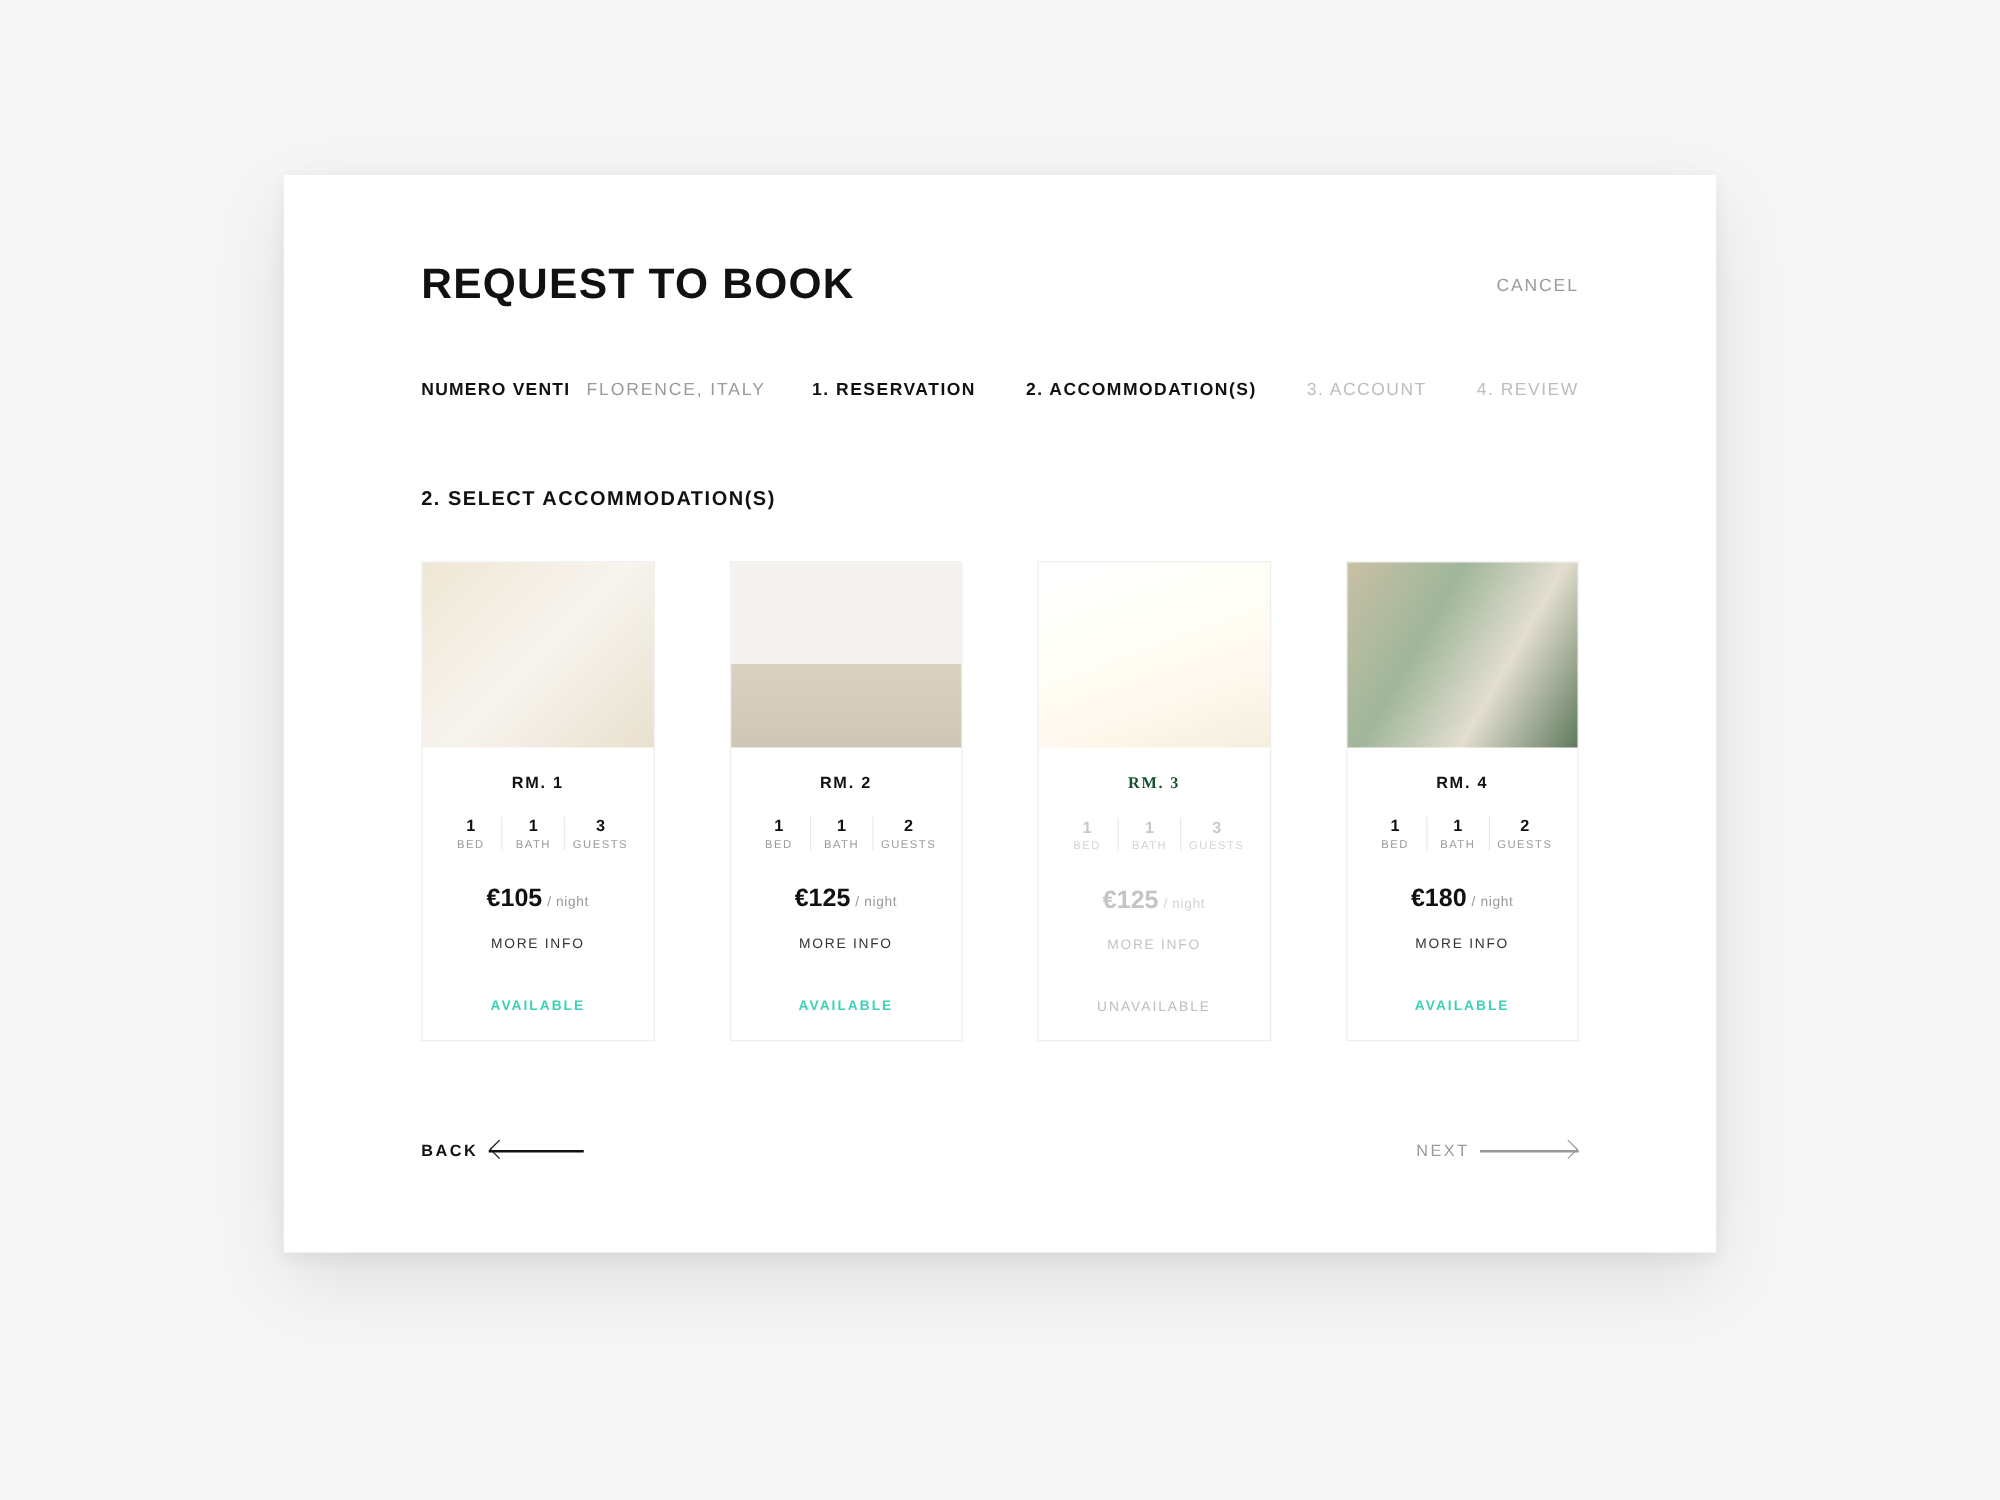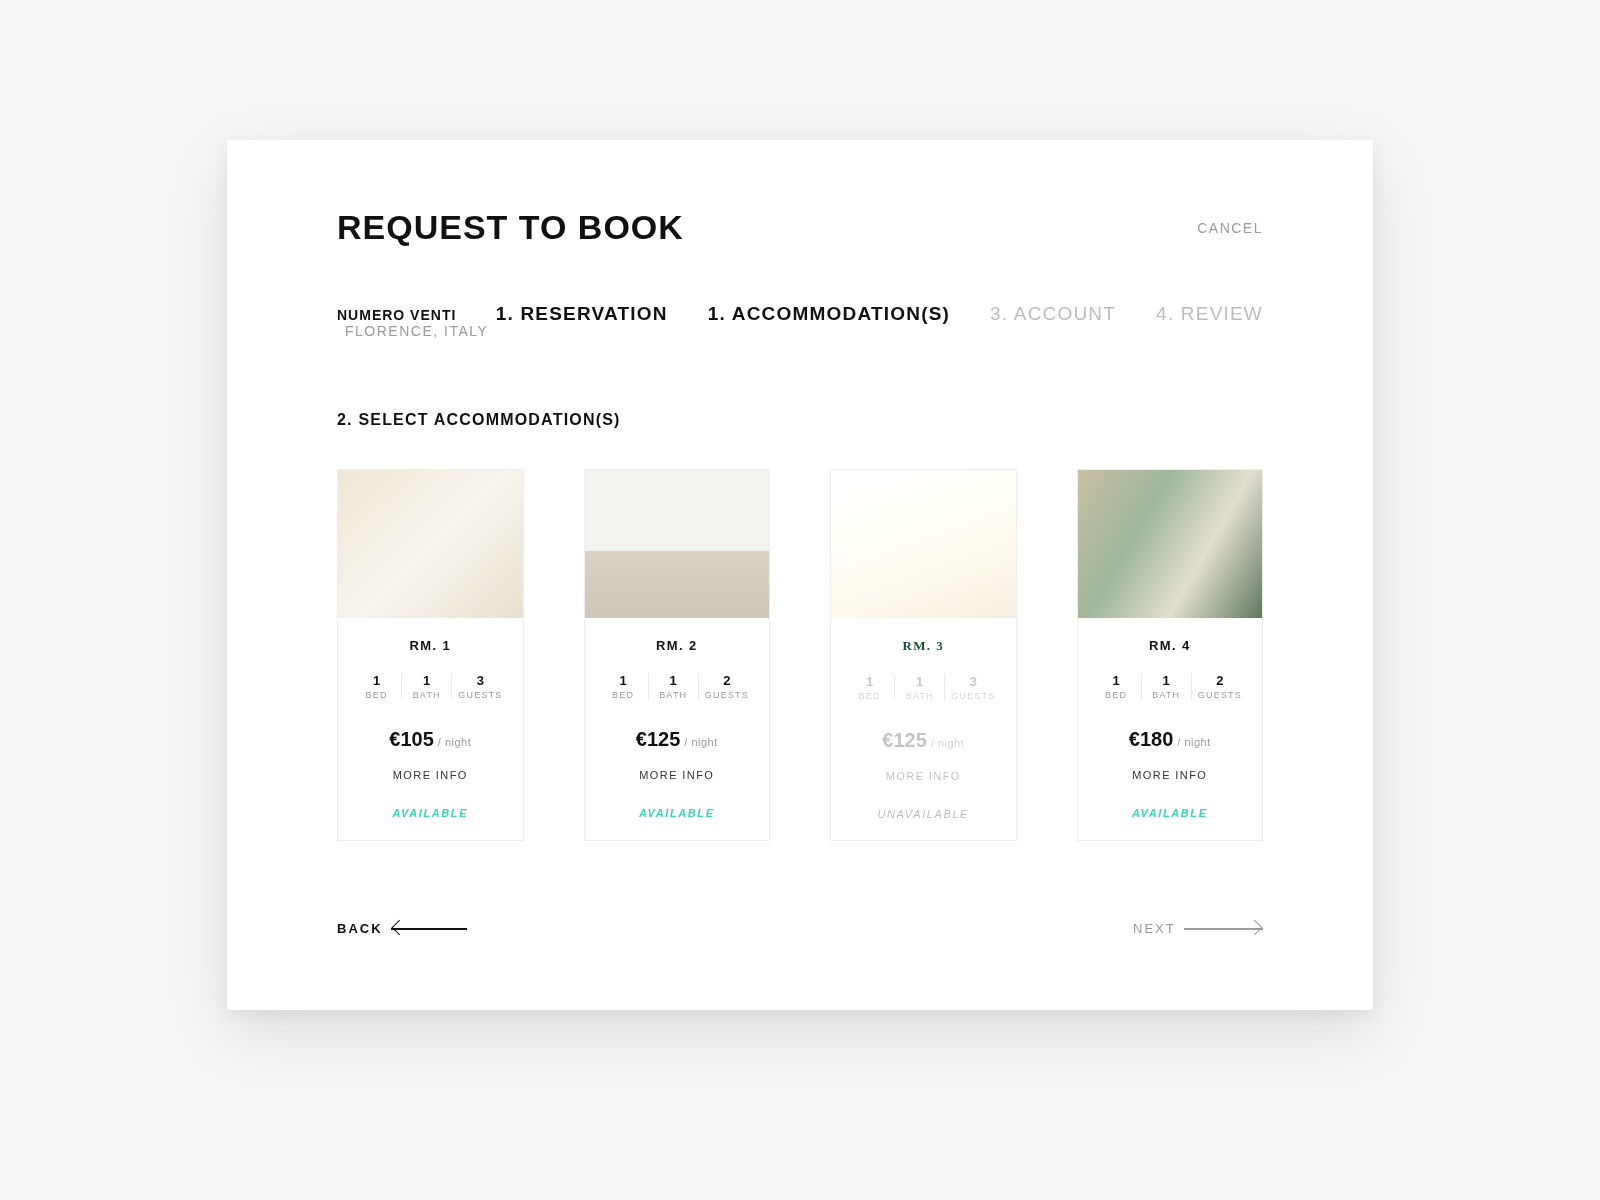--- a/index.html
+++ b/index.html
@@ -50,21 +50,21 @@
   }
   .meta-left {
     font-size: 14px;
     letter-spacing: 1px;
   }
   .meta-left .prop-name { font-weight: 800; color: #111; }
   .meta-left .prop-loc  { color: #9a9a9a; margin-left: 8px; letter-spacing: 1.5px; }
   .steps {
     display: flex;
     gap: 40px;
-    font-size: 19px;
+    font-size: 14px;
     letter-spacing: 1.2px;
   }
   .step { color: #bdbdbd; cursor: pointer; white-space: nowrap; }
   .step.active, .step.completed { color: #111; font-weight: 700; }
   .section-title {
     margin-top: 72px;
     font-size: 16px;
     font-weight: 800;
     letter-spacing: 1.2px;
     color: #111;
@@ -128,24 +128,23 @@
   .room-card.unavailable .price-row .per { color: #d4d4d4; }
   .more-info {
     margin-top: 18px;
     font-size: 11px;
     letter-spacing: 1.4px;
     color: #333;
     cursor: pointer;
   }
   .room-card.unavailable .more-info { color: #c4c4c4; cursor: default;}
   .status {
-    margin-top: 26px;
+    margin-top: 38px;
     font-size: 11px;
     letter-spacing: 1.6px;
-    font-style: italic;
   }
   .status.available { color: #3fd1b7; font-weight: 600;}
   .status.unavailable { color: #bdbdbd; }
 
   .nav-row {
     margin-top: 80px;
     display: flex;
     justify-content: space-between;
     align-items: center;
   }
@@ -211,21 +210,21 @@
       <div class="cancel-link">CANCEL</div>
     </div>
 
     <div class="meta-row">
       <div class="meta-left">
         <span class="prop-name">NUMERO VENTI</span>
         <span class="prop-loc">FLORENCE, ITALY</span>
       </div>
       <div class="steps">
         <div class="step completed">1. RESERVATION</div>
-        <div class="step active">1. ACCOMMODATION(S)</div>
+        <div class="step active">2. ACCOMMODATION(S)</div>
         <div class="step">3. ACCOUNT</div>
         <div class="step">4. REVIEW</div>
       </div>
     </div>
 
     <div class="section-title">2. SELECT ACCOMMODATION(S)</div>
 
     <div class="rooms">
 
       <div class="room-card">

